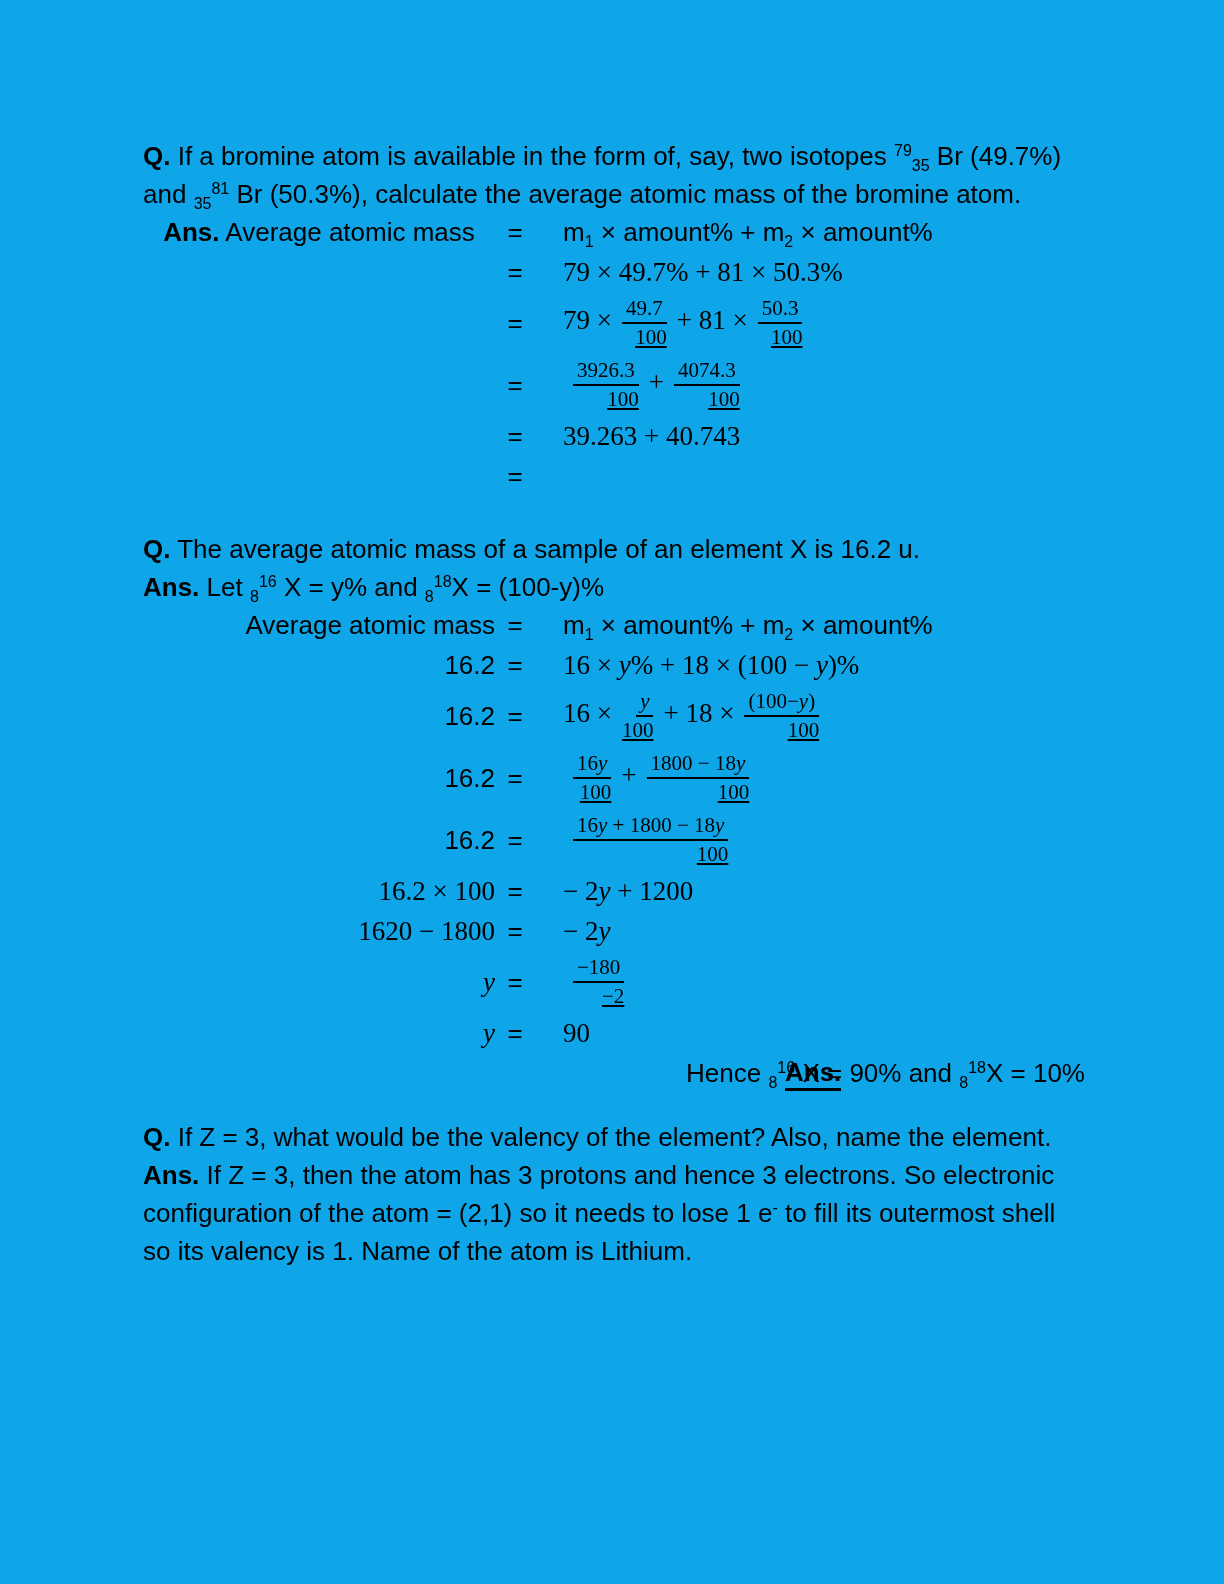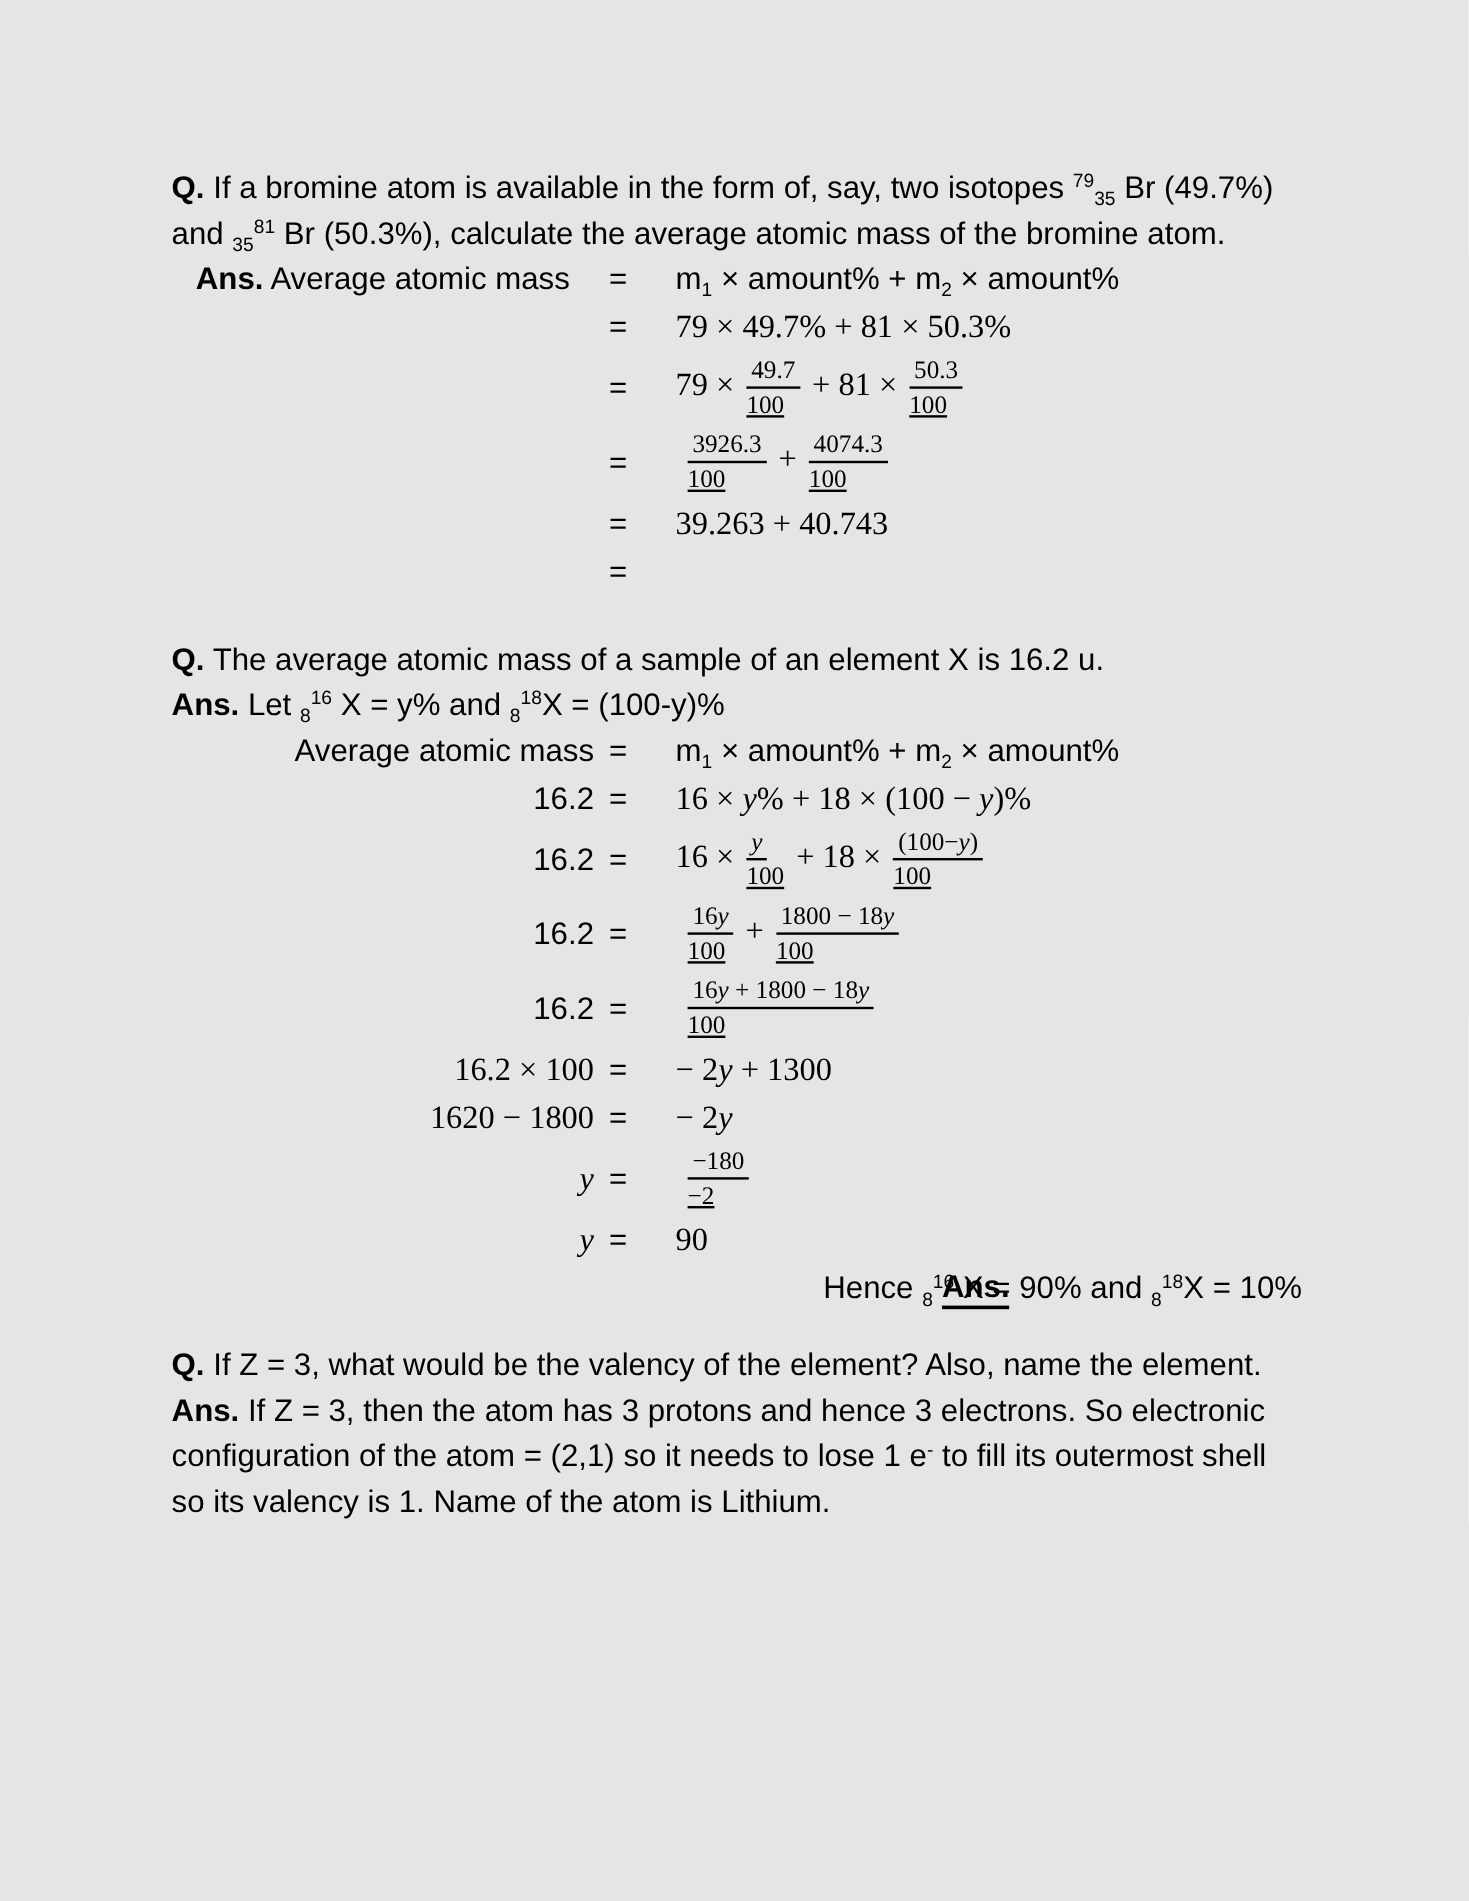--- a/index.html
+++ b/index.html
@@ -1,30 +1,30 @@
 <!DOCTYPE html>
 <html><head>
 <meta charset="utf-8">
 <style>
   html,body{margin:0;padding:0;background:#ffffff;}
-  .page{position:relative;width:1224px;height:1584px;background:#e5e5e5;box-sizing:border-box;
+  .page{position:relative;width:1224px;height:1584px;background:#0ea5e9;box-sizing:border-box;
         padding:137px 139px 0 143px;font-family:"Liberation Sans","DejaVu Sans",sans-serif;
         font-size:26px;line-height:38px;color:#000;}
   .para{margin:0;}
   b{font-weight:700;}
   .m{font-family:"Liberation Serif","DejaVu Serif",serif;font-size:27px;}
   i{font-family:"Liberation Serif","DejaVu Serif",serif;font-style:italic;}
   sup{font-size:16px;line-height:0;position:relative;vertical-align:baseline;top:-9px;}
   sub{font-size:16px;line-height:0;position:relative;vertical-align:baseline;top:6px;}
   .eqrow{display:flex;align-items:center;margin-bottom:2px;}
   .lhs{flex:none;width:352px;text-align:right;}
   .lhs.left{text-align:center;}
   .eqcol{flex:none;width:40px;text-align:center;}
   .rhs{padding-left:28px;}
-  .frac{display:inline-flex;flex-direction:column;align-items:flex-start;vertical-align:middle;
+  .frac{display:inline-flex;flex-direction:column;align-items:flex-end;vertical-align:middle;
         font-family:"Liberation Serif","DejaVu Serif",serif;font-size:21px;line-height:25px;margin:3px 10px;}
   .frac .num{border-bottom:2px solid #000;padding:0 4px 1px;}
   .frac .den{padding-top:1px;text-decoration:underline;}
   .ansfinal{font-family:"Liberation Sans","DejaVu Sans",sans-serif;font-weight:700;
             display:inline-block;line-height:31px;border-bottom:3px solid #000;}
   .r6ans{margin-left:34px;}
   .hence{position:relative;text-align:right;}
   .hence .ansfinal{position:absolute;left:642px;top:3px;}
   .gap1{height:33px;}
   .gap2{height:26px;}
@@ -148,21 +148,21 @@
     <div class="eqcol">=</div>
     <div class="rhs m"><span class="frac">
           <span class="num"><span>16</span><i>y</i><span> + 1800 − 18</span><i>y</i></span>
           <span class="den">100</span>
         </span></div>
   </div>
 
   <div class="eqrow">
     <div class="lhs m">16.2 × 100</div>
     <div class="eqcol">=</div>
-    <div class="rhs m"><span>− 2</span><i>y</i><span> + 1300</span></div>
+    <div class="rhs m"><span>− 2</span><i>y</i><span> + 1200</span></div>
   </div>
 
   <div class="eqrow">
     <div class="lhs m">1620 − 1800</div>
     <div class="eqcol">=</div>
     <div class="rhs m"><span>− 2</span><i>y</i></div>
   </div>
 
   <div class="eqrow">
     <div class="lhs m"><i>y</i></div>

